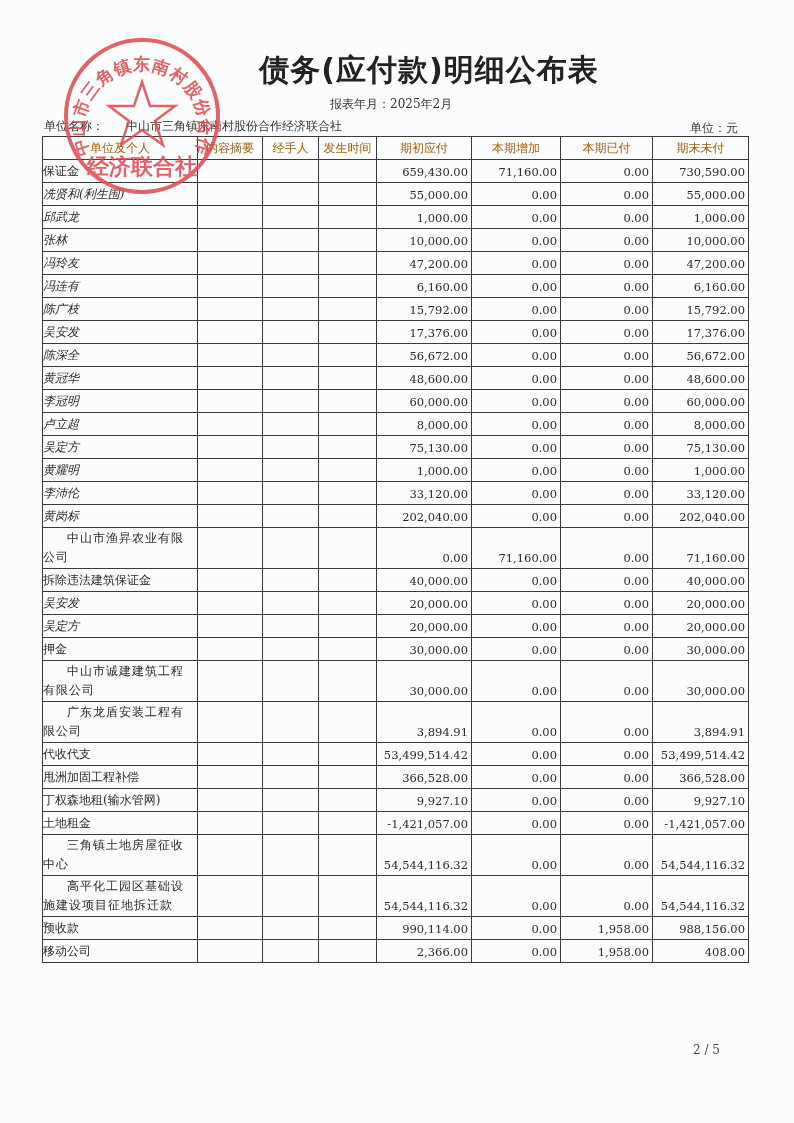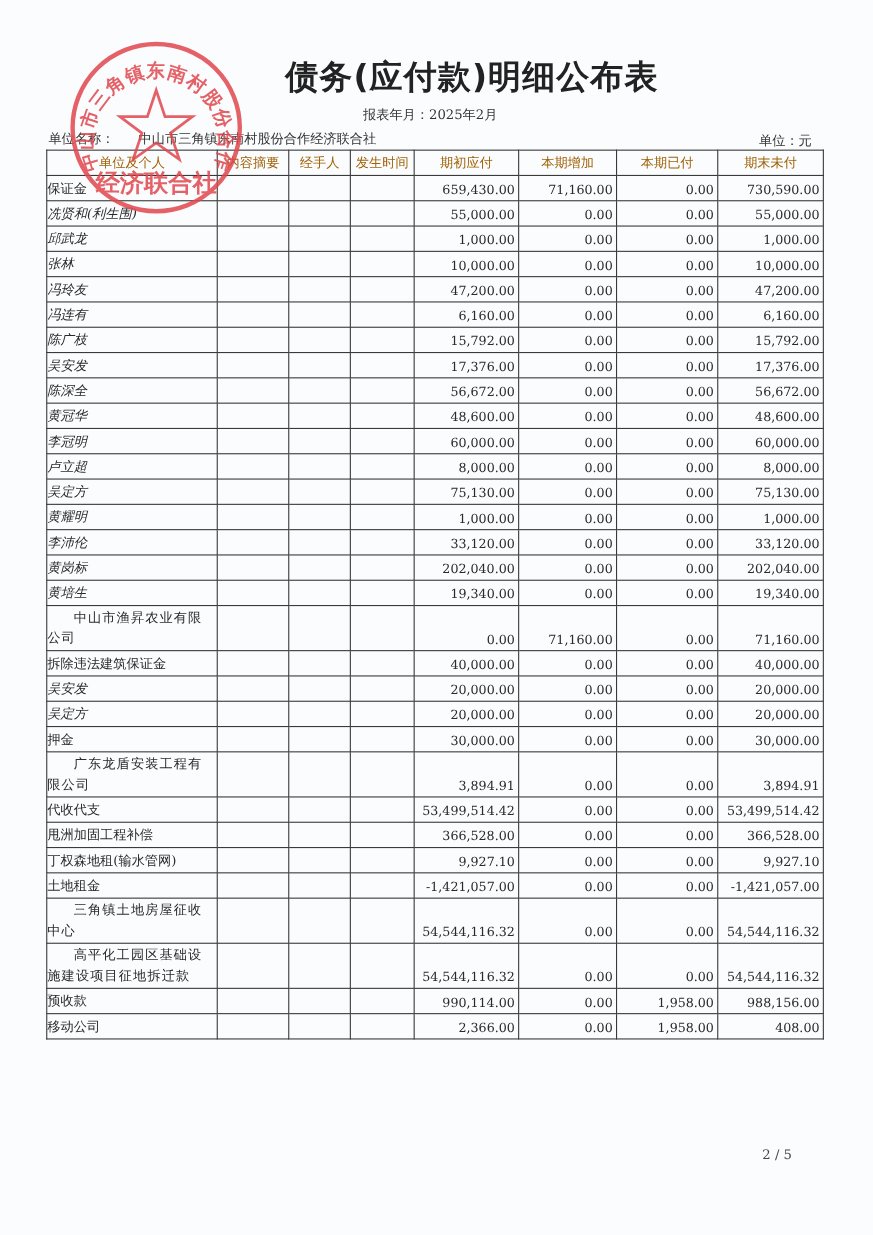--- a/index.html
+++ b/index.html
@@ -257,30 +257,20 @@
       <tr>
         <td class="name l2">黄岗标</td>
         <td></td>
         <td></td>
         <td></td>
         <td class="num">202,040.00</td>
         <td class="num">0.00</td>
         <td class="num">0.00</td>
         <td class="num">202,040.00</td>
       </tr>
-      <tr>
-        <td class="name l2">黄培生</td>
-        <td></td>
-        <td></td>
-        <td></td>
-        <td class="num">19,340.00</td>
-        <td class="num">0.00</td>
-        <td class="num">0.00</td>
-        <td class="num">19,340.00</td>
-      </tr>
       <tr class="tall">
         <td class="name wrap">中山市渔昇农业有限公司</td>
         <td></td>
         <td></td>
         <td></td>
         <td class="num">0.00</td>
         <td class="num">71,160.00</td>
         <td class="num">0.00</td>
         <td class="num">71,160.00</td>
       </tr>
@@ -309,20 +299,30 @@
         <td></td>
         <td></td>
         <td></td>
         <td class="num">20,000.00</td>
         <td class="num">0.00</td>
         <td class="num">0.00</td>
         <td class="num">20,000.00</td>
       </tr>
       <tr>
         <td class="name l1">押金</td>
+        <td></td>
+        <td></td>
+        <td></td>
+        <td class="num">30,000.00</td>
+        <td class="num">0.00</td>
+        <td class="num">0.00</td>
+        <td class="num">30,000.00</td>
+      </tr>
+      <tr class="tall">
+        <td class="name wrap">中山市诚建建筑工程有限公司</td>
         <td></td>
         <td></td>
         <td></td>
         <td class="num">30,000.00</td>
         <td class="num">0.00</td>
         <td class="num">0.00</td>
         <td class="num">30,000.00</td>
       </tr>
       <tr class="tall">
         <td class="name wrap">广东龙盾安装工程有限公司</td>

